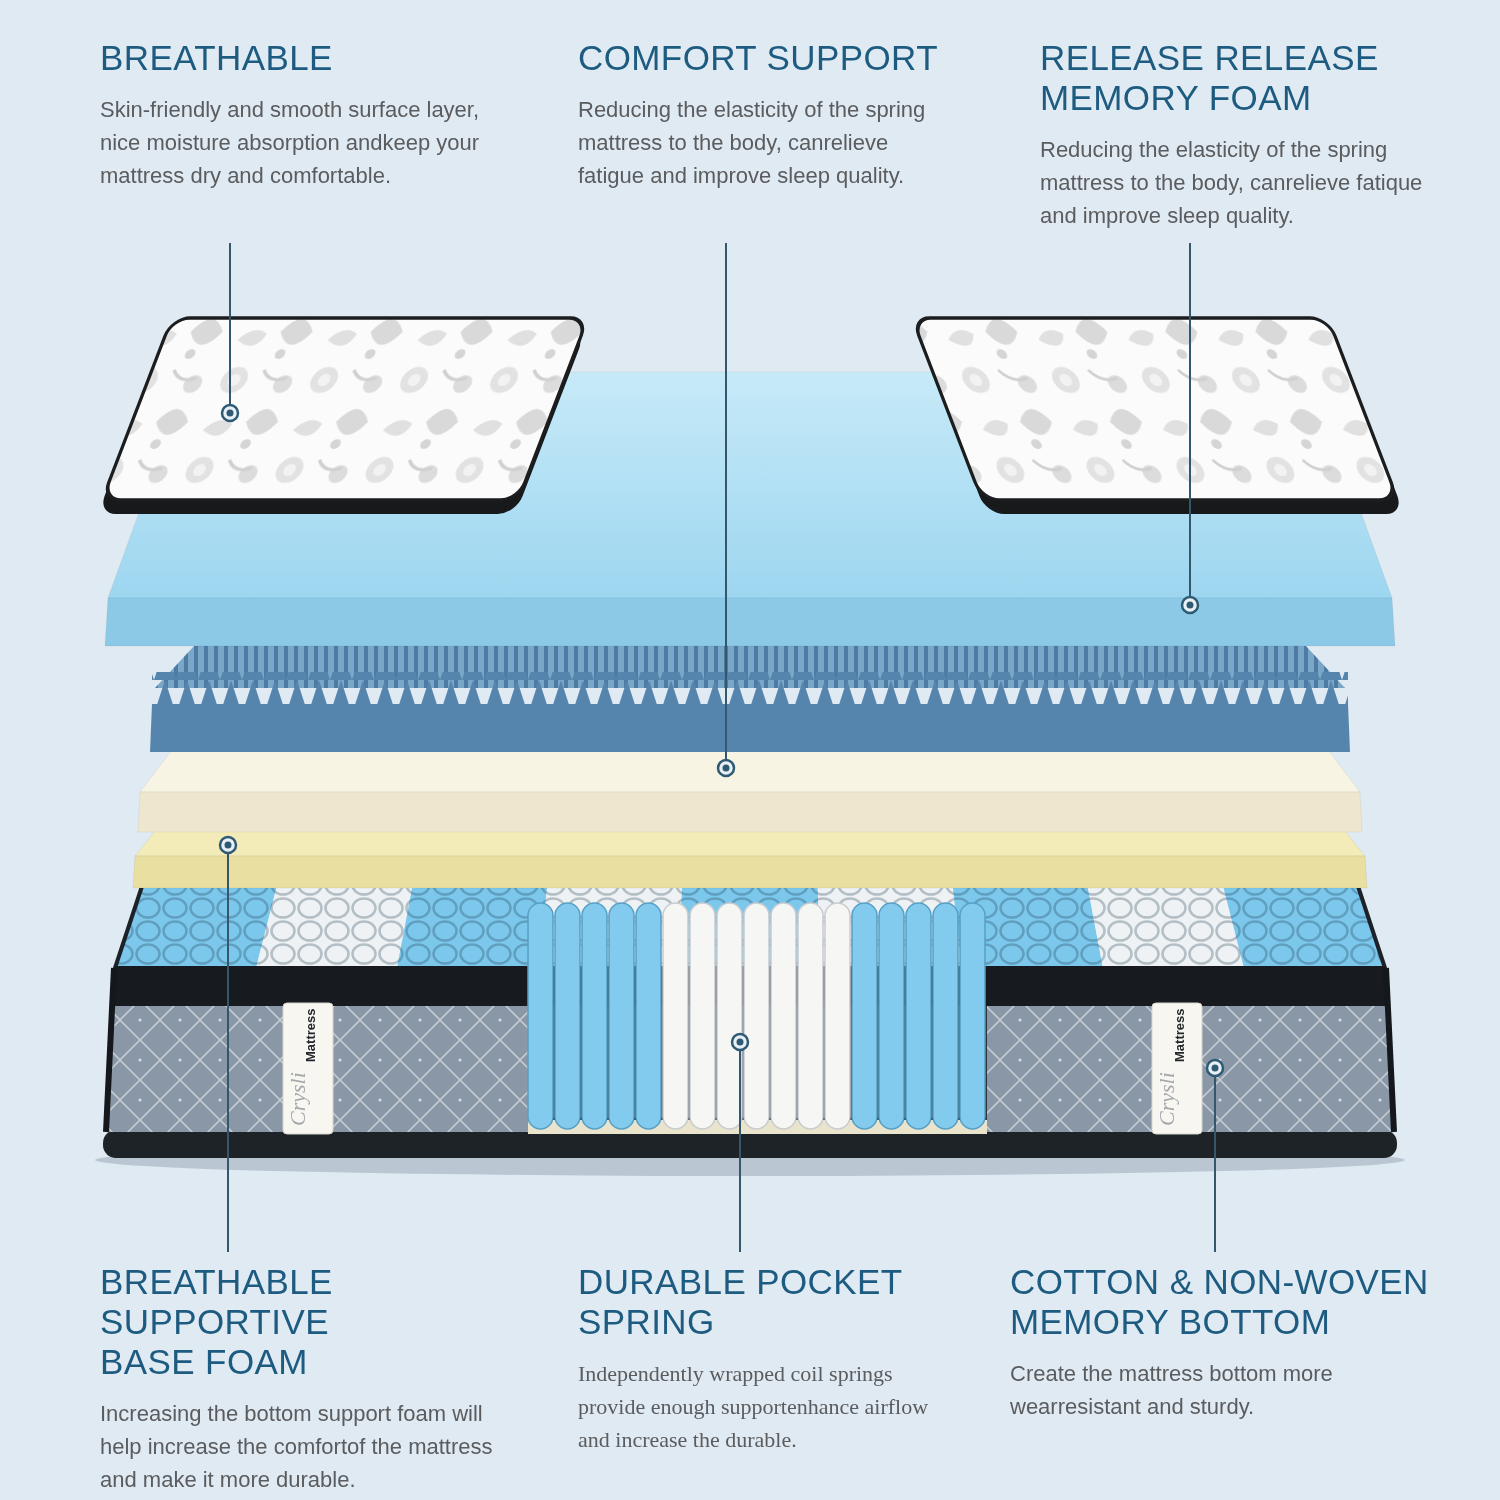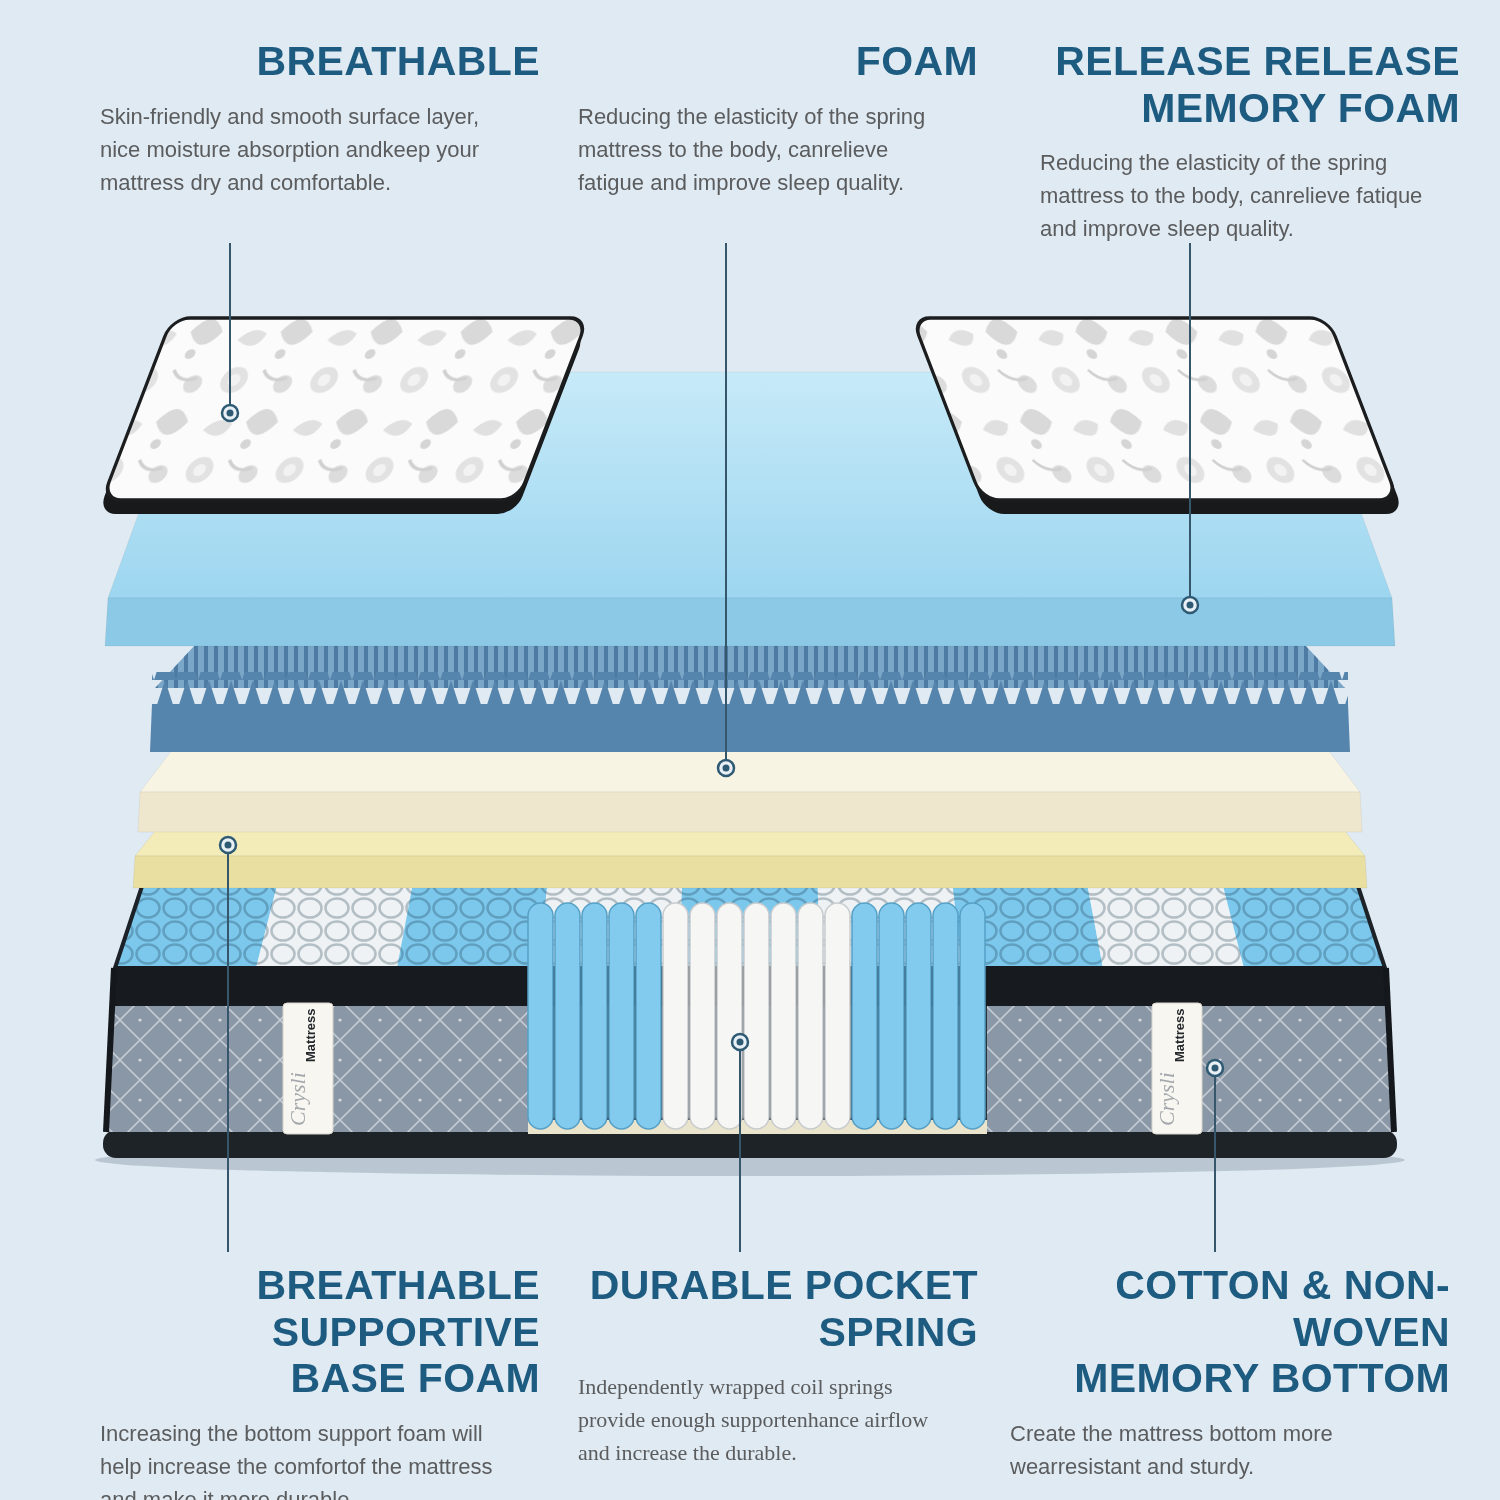--- a/index.html
+++ b/index.html
@@ -3,22 +3,22 @@
 <meta charset="utf-8">
 <style>
   html,body{margin:0;padding:0;}
   #stage{
     position:relative;width:1500px;height:1500px;
     background:#e0eaf2;overflow:hidden;
     font-family:"Liberation Sans",sans-serif;
   }
   .feature{position:absolute;}
   .feature .title{
-    font-weight:700;font-size:41px;line-height:1.14;
-    color:#1d5b80;letter-spacing:.4px;text-align:right;
+    font-weight:400;font-size:35px;line-height:1.14;
+    color:#1d5b80;letter-spacing:.4px;
   }
   .feature .body{
     margin-top:15px;font-size:22px;line-height:1.5;color:#5a5c5e;
   }
   #f-top-left{left:100px;top:38px;width:440px;}
   #f-top-center{left:578px;top:38px;width:400px;}
   #f-top-right{left:1040px;top:38px;width:420px;}
   #f-bottom-left{left:100px;top:1262px;width:440px;}
   #f-bottom-center{left:578px;top:1262px;width:400px;}
   #f-bottom-right{left:1010px;top:1262px;width:440px;}
@@ -212,21 +212,21 @@
 
   <div class="feature" id="f-top-left">
     <div class="title">
       <div>BREATHABLE</div>
     </div>
     <div class="body">Skin-friendly and smooth surface layer, nice moisture absorption andkeep your mattress dry and comfortable.</div>
   </div>
 
   <div class="feature" id="f-top-center">
     <div class="title">
-      <div>FOAM</div>
+      <div>COMFORT SUPPORT</div>
     </div>
     <div class="body">Reducing the elasticity of the spring mattress to the body, canrelieve fatigue and improve sleep quality.</div>
   </div>
 
   <div class="feature" id="f-top-right">
     <div class="title">
       <div>RELEASE RELEASE</div>
       <div>MEMORY FOAM</div>
     </div>
     <div class="body">Reducing the elasticity of the spring mattress to the body, canrelieve fatique and improve sleep quality.</div>

